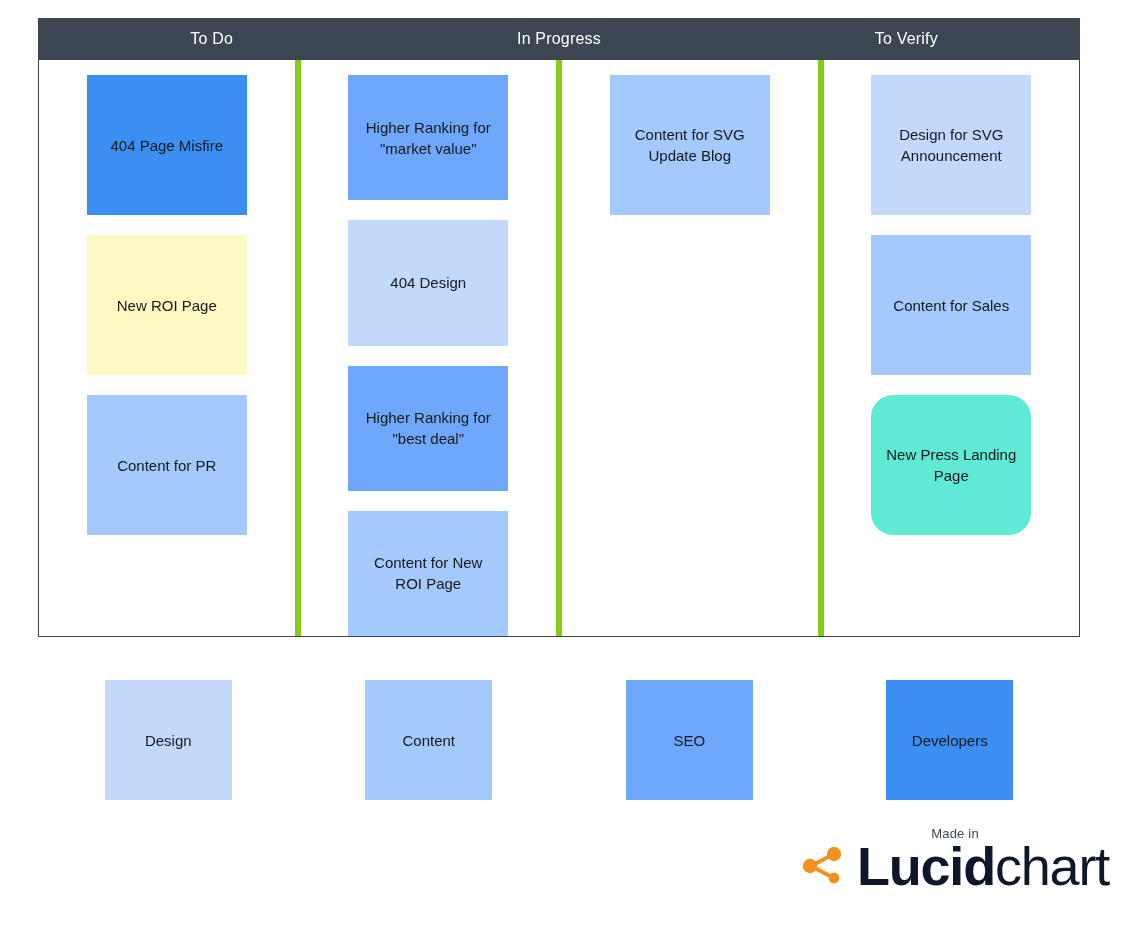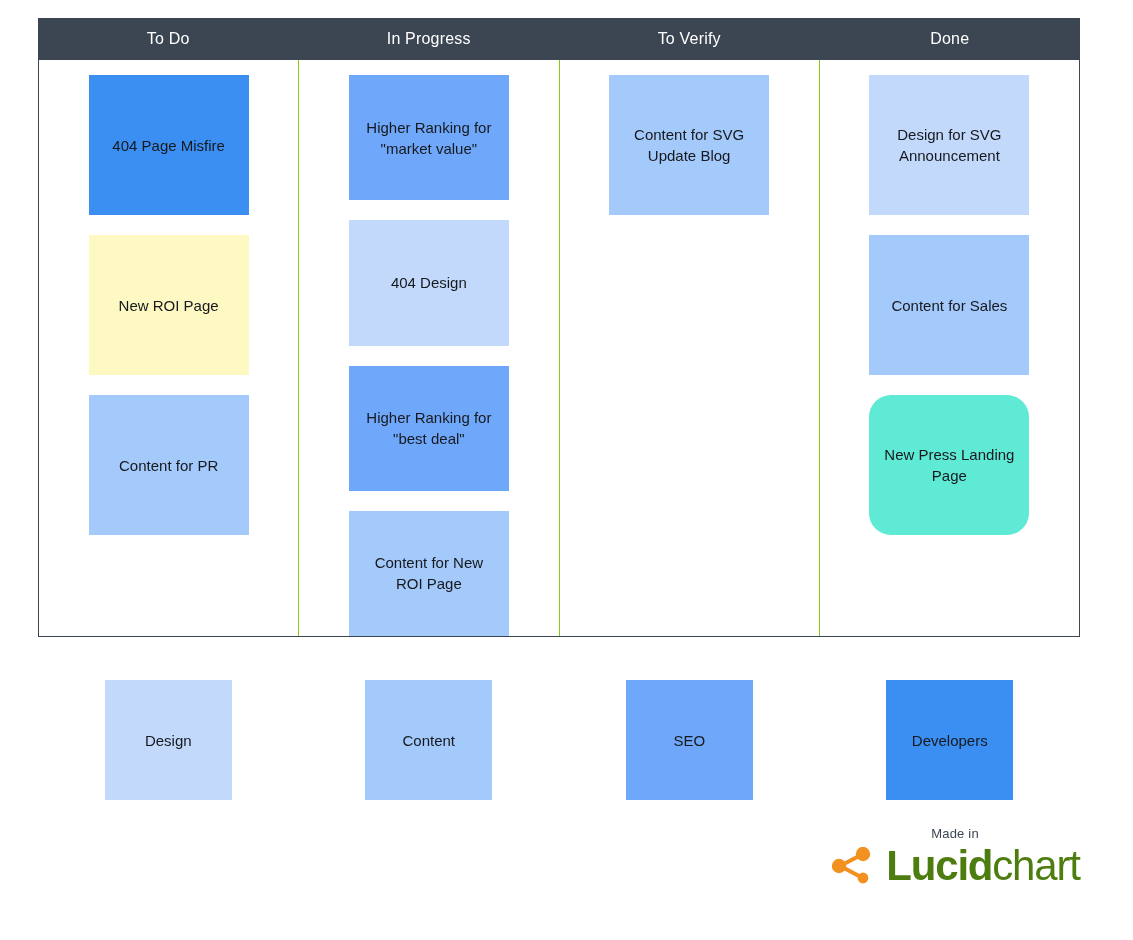--- a/index.html
+++ b/index.html
@@ -40,21 +40,21 @@
     border-top: none;
   }
   .board-col {
     flex: 1 1 0;
     position: relative;
     padding-top: 15px;
     display: flex;
     flex-direction: column;
     align-items: center;
     gap: 20px;
-    border-right: 1px solid #84cc16;
+    border-right: 6px solid #84cc16;
   }
   .board-col:last-child { border-right: none; }
 
   
   .card {
     width: 160px;
     height: 140px;
     display: flex;
     align-items: center;
     justify-content: center;
@@ -104,41 +104,40 @@
     letter-spacing: .2px;
     margin-bottom: 4px;
   }
   .logo-row {
     display: flex;
     align-items: center;
     gap: 12px;
   }
   .logo-mark { display: block; }
   .logo-word {
-    font-size: 42px;
+    font-size: 54px;
     line-height: 42px;
-    color: #4d7c0f;
+    color: #0f172a;
     letter-spacing: -1.2px;
     white-space: nowrap;
   }
   .logo-word .b { font-weight: bold; }
   .logo-word .n { font-weight: normal; }
 </style>
 </head>
 <body>
 
 <div class="page">
 
   <div class="board">
 
     <div class="board-header">
       <div class="col-head">To Do</div>
       <div class="col-head">In Progress</div>
       <div class="col-head">To Verify</div>
-      <div class="col-head">Done</div>
     </div>
 
     <div class="board-body">
 
       <div class="board-col">
         <div class="card" style="background: rgb(59, 143, 243);">
           <span class="card-text">404 Page Misfire</span>
         </div>
         <div class="card" style="background: #fef9c3;">
           <span class="card-text">New ROI Page</span>

